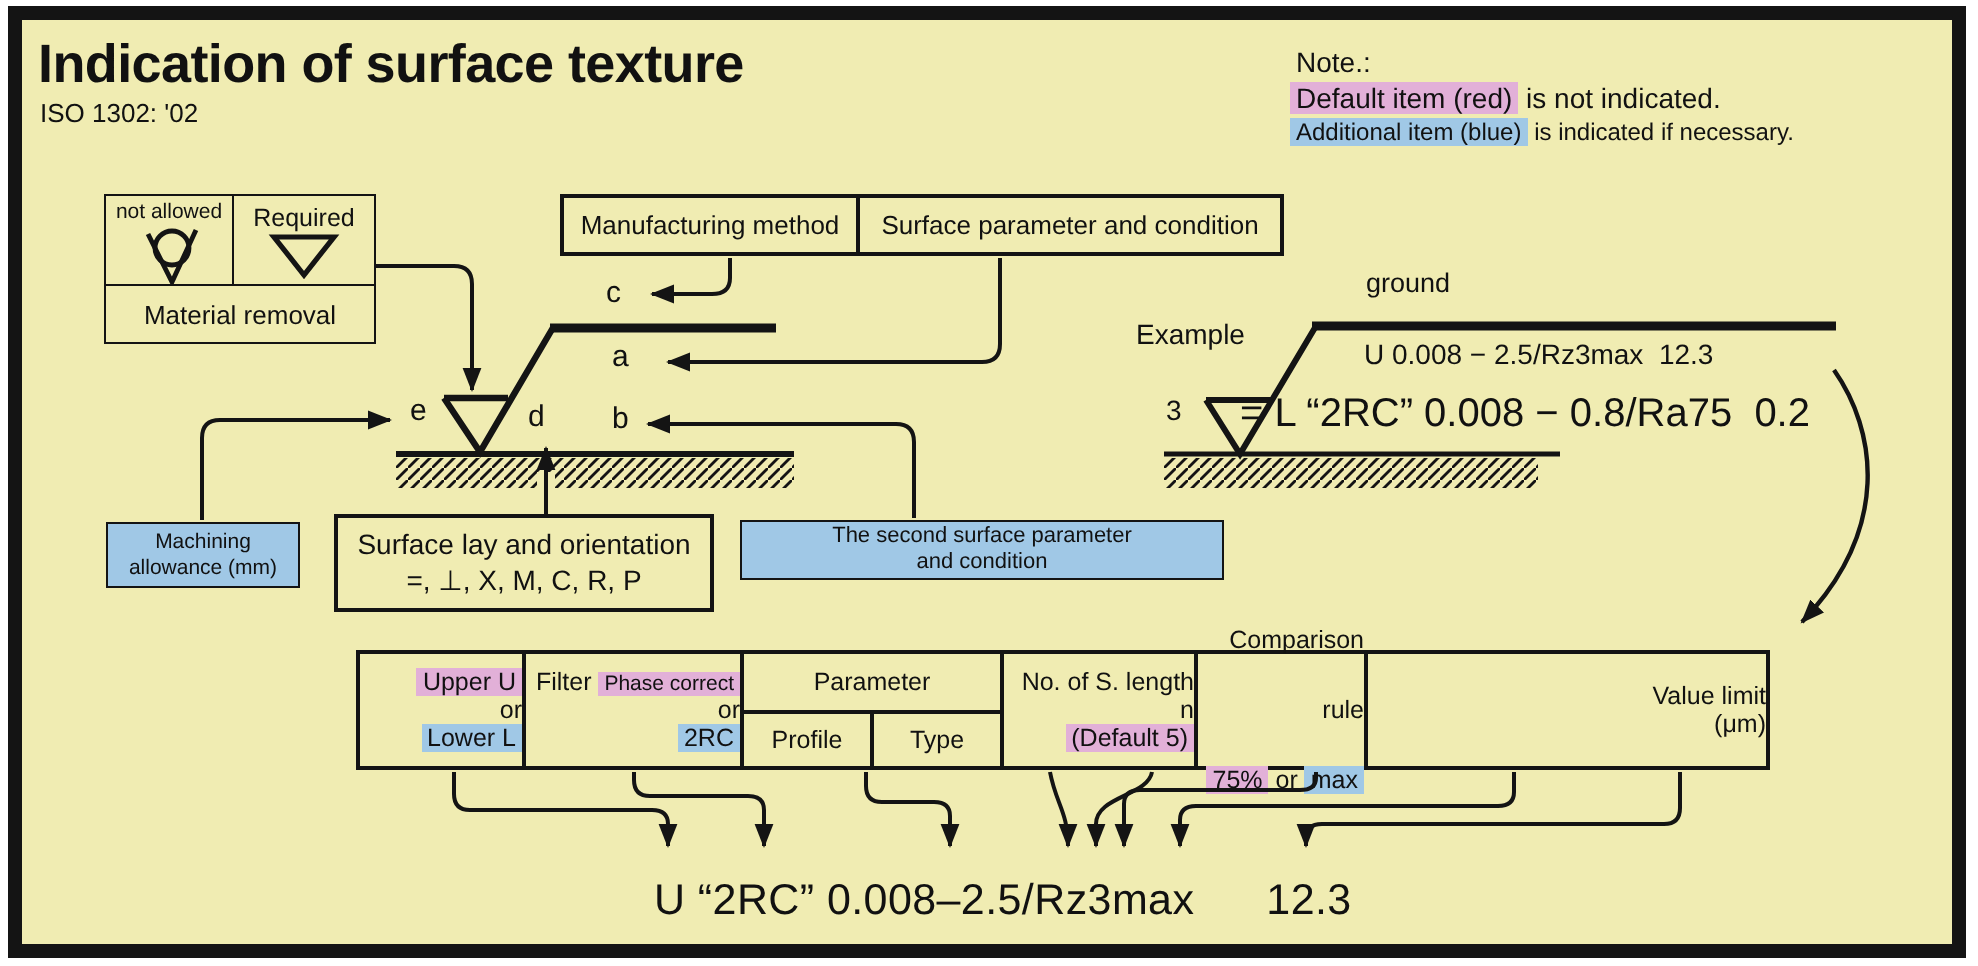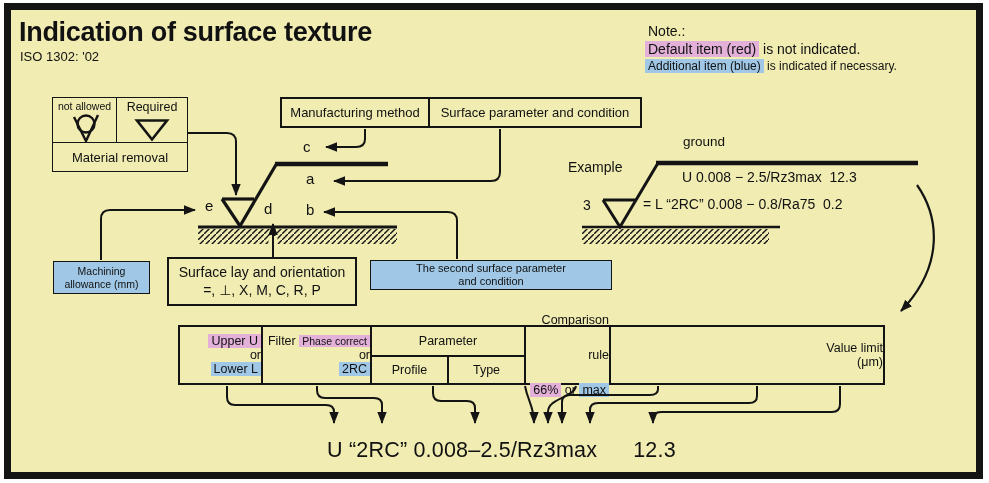--- a/index.html
+++ b/index.html
@@ -5,21 +5,21 @@
   html,body{margin:0;padding:0;}
   body{width:989px;height:483px;position:relative;background:#fff;font-family:"Liberation Sans",sans-serif;color:#111;overflow:hidden;}
   .abs{position:absolute;}
   .frame{position:absolute;left:4px;top:3px;width:979px;height:476px;background:var(--bg);border:7px solid #141414;box-sizing:border-box;}
   .t{position:absolute;white-space:pre;line-height:1.15;}
   .hl-pink{background:var(--pink);padding:0 3px;}
   .hl-blue{background:var(--blue);padding:0 3px;}
   .box{position:absolute;border:2px solid #141414;box-sizing:border-box;display:flex;align-items:center;justify-content:center;font-size:13px;text-align:center;}
   .bluebox{position:absolute;border:1.5px solid #141414;box-sizing:border-box;background:var(--blue);display:flex;flex-direction:column;align-items:center;justify-content:center;text-align:center;line-height:1.2;}
   .matbox{position:absolute;left:52px;top:97px;width:136px;height:75px;border:1.5px solid #141414;box-sizing:border-box;display:grid;grid-template-columns:64px 1fr;grid-template-rows:1fr 28px;}
-  .matcell{display:flex;flex-direction:column;align-items:center;justify-content:space-between;padding-top:2px;}
+  .matcell{display:flex;flex-direction:column;align-items:center;justify-content:center;padding-top:2px;}
   .tbl{position:absolute;left:178px;top:325px;width:707px;height:60px;border:2px solid #141414;box-sizing:border-box;display:flex;background:transparent;}
   .tc{border-right:2px solid #141414;box-sizing:border-box;display:flex;flex-direction:column;align-items:flex-end;justify-content:center;font-size:12.5px;line-height:1.12;text-align:center;}
   .tc:last-child{border-right:none;flex:1;}
   .formula{position:absolute;left:327px;top:438px;font-size:21.5px;white-space:pre;letter-spacing:0.2px;}
   svg{display:block;}
 </style>
 </head>
 <body>
 
 <div id="stage">
@@ -70,44 +70,49 @@
   <div class="t" style="left:205px;top:197px;font-size:15px;">e</div>
   <div class="t" style="left:264px;top:200px;font-size:15px;">d</div>
   <div class="t" style="left:306px;top:170px;font-size:15px;">a</div>
   <div class="t" style="left:306px;top:201px;font-size:15px;">b</div>
   <div class="t" style="left:303px;top:138px;font-size:15px;">c</div>
 
   <div class="t" style="left:568px;top:159px;font-size:14px;">Example</div>
   <div class="t" style="left:683px;top:134px;font-size:13.5px;">ground</div>
   <div class="t" style="left:583px;top:197px;font-size:14px;">3</div>
   <div class="t" style="left:682px;top:169px;font-size:14px;">U 0.008 − 2.5/Rz3max  12.3</div>
-  <div class="t" style="left:643px;top:196px;font-size:14px;">= L “2RC” 0.008 − 0.8/Ra75  0.2</div>
+  <div class="t" style="left:620px;top:196px;font-size:20px;">= L “2RC” 0.008 − 0.8/Ra75  0.2</div>
 
   <div class="tbl">
     <div class="tc" style="width:83px;">
       <span class="hl-pink">Upper U</span>
       <span>or</span>
       <span class="hl-blue">Lower L</span>
     </div>
     <div class="tc" style="width:109px;">
       <span><span>Filter</span> <span class="hl-pink" style="font-size:10.5px;">Phase correct</span></span>
       <span>or</span>
       <span class="hl-blue">2RC</span>
     </div>
-    <div class="tc" style="width:154px;padding:0;justify-content:stretch;">
+    <div class="tc" style="width:130px;padding:0;justify-content:stretch;">
       <div style="flex:1;display:flex;align-items:center;justify-content:center;width:100%;">Parameter</div>
       <div style="height:28px;display:flex;width:100%;border-top:2px solid #141414;box-sizing:border-box;">
         <div style="flex:1;display:flex;align-items:center;justify-content:center;border-right:2px solid #141414;">Profile</div>
         <div style="flex:1;display:flex;align-items:center;justify-content:center;">Type</div>
       </div>
     </div>
+    <div class="tc" style="width:97px;">
+      <span>No. of S. length</span>
+      <span>n</span>
+      <span class="hl-pink">(Default 5)</span>
+    </div>
     <div class="tc" style="width:85px;gap:21px;">
       <span>Comparison</span>
       <span>rule</span>
-      <span><span class="hl-pink">66%</span><span> or </span><span class="hl-blue">max</span></span>
+      <span><span class="hl-pink">75%</span><span> or </span><span class="hl-blue">max</span></span>
     </div>
     <div class="tc">
       <span>Value limit</span>
       <span>(μm)</span>
     </div>
   </div>
 
   <div class="formula"><span>U</span> <span>“2RC”</span> <span>0.008–2.5/</span><span>R</span><span>z</span><span>3</span><span>max</span><span style="display:inline-block;width:36px;"></span><span>12.3</span></div>
 
   <svg class="abs" style="left:0;top:0;pointer-events:none;" width="989" height="483" viewBox="0 0 989 483">

